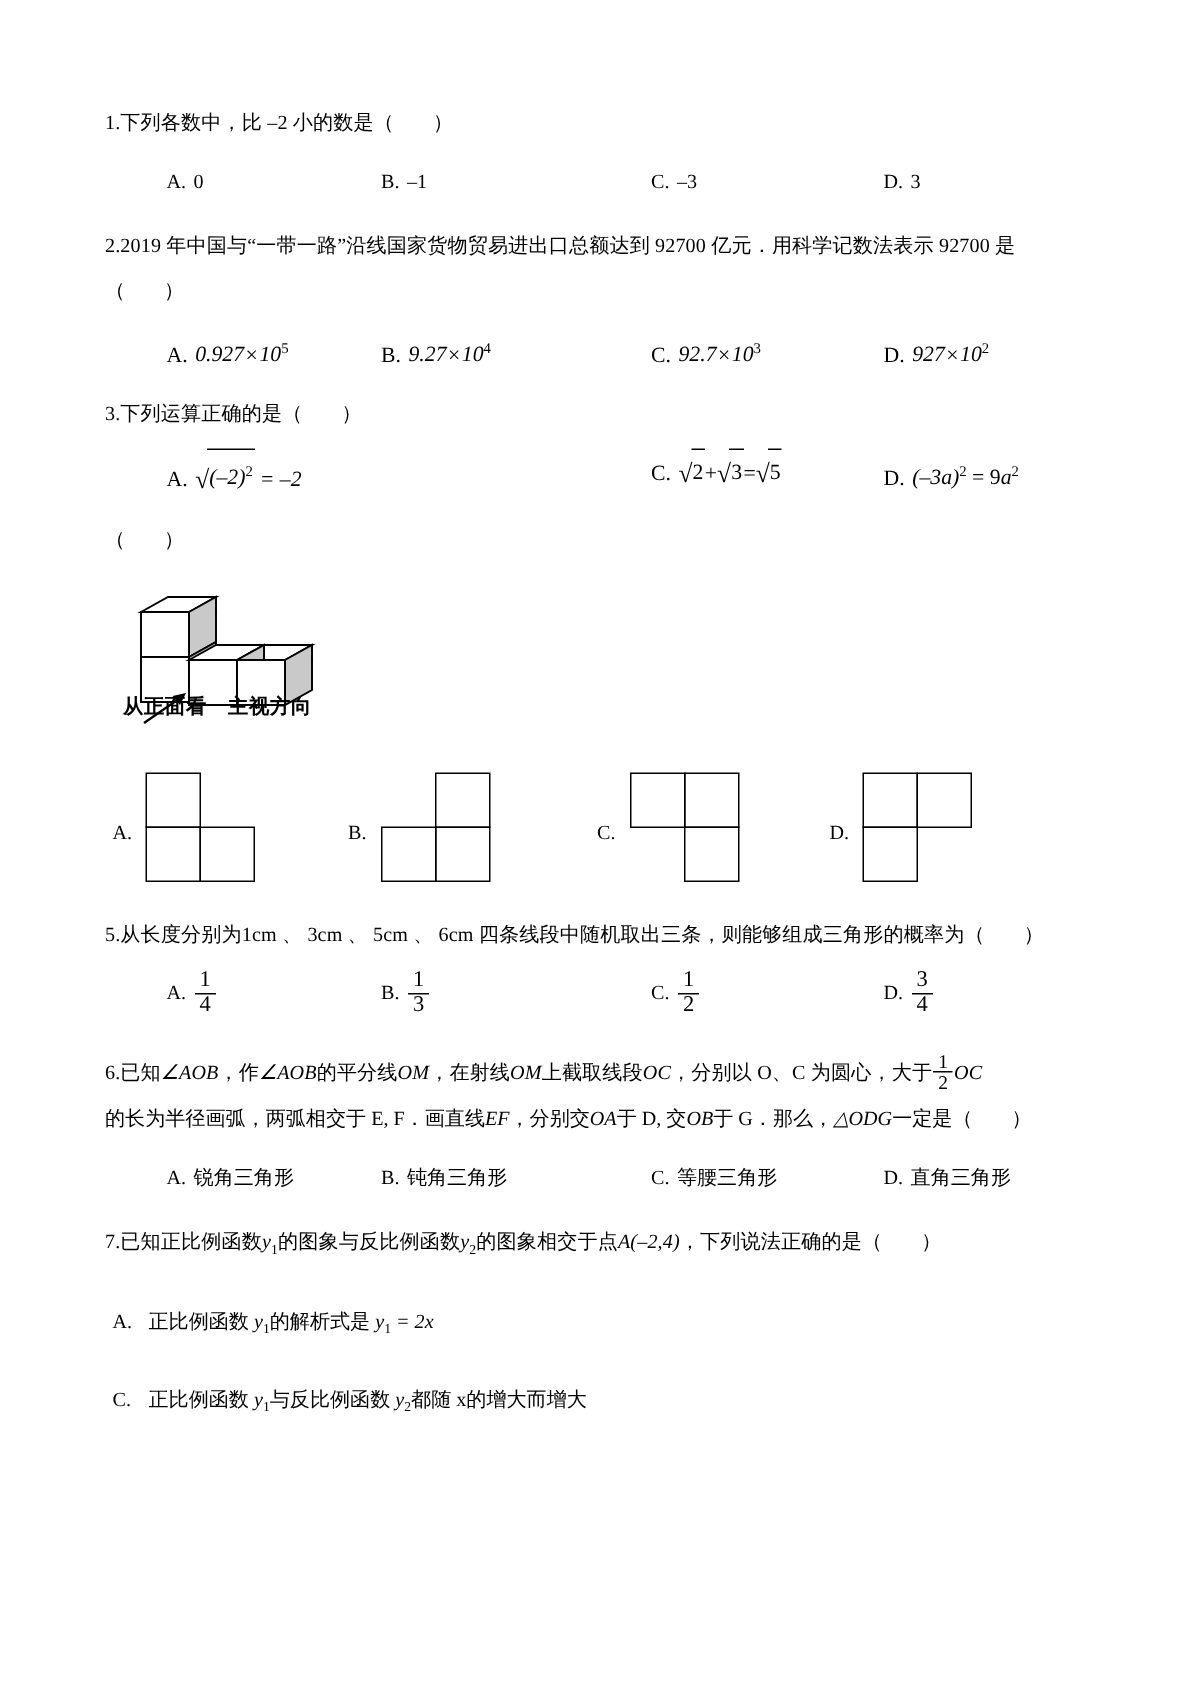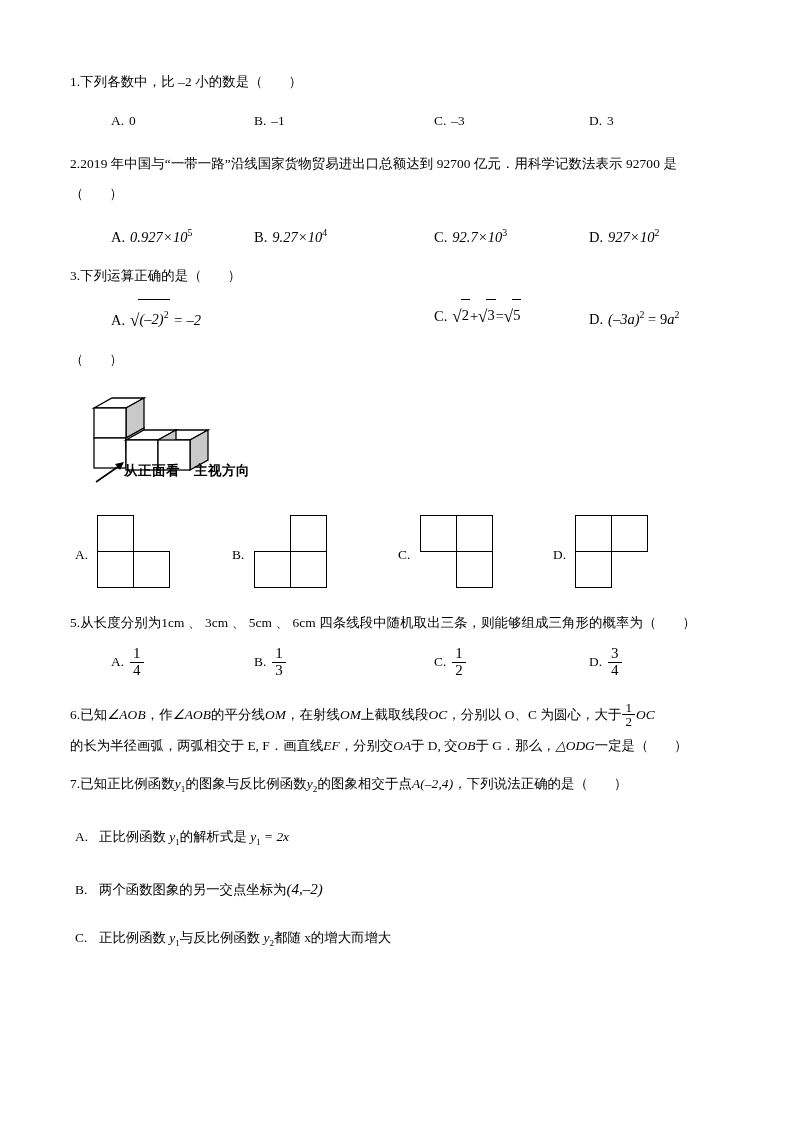--- a/index.html
+++ b/index.html
@@ -125,21 +125,20 @@
   .fig-caption {
     position: absolute;
     left: 0;
     top: 72px;
     width: 210px;
     font-family: "DejaVu Sans", sans-serif;
     font-weight: bold;
     font-size: 13.5px;
     white-space: nowrap;
     letter-spacing: 0.5px;
-    text-align: center;
   }
   .fig-caption .gap { display: inline-block; width: 14px; }
 
   
   .tromino-row {
     position: relative;
     height: 90px;
     margin-top: 14px;
   }
   .tromino-item {
@@ -324,31 +323,42 @@
         <span class="lbl">D.</span><span class="frac big"><span class="num">3</span><span class="den">4</span></span>
       </div>
     </div>
 
     <div class="qstem">
       <span>6.已知</span><span class="mi">∠AOB</span><span>，作</span><span class="mi">∠AOB</span><span>的平分线</span><span class="mi">OM</span><span>，在射线</span><span class="mi">OM</span><span>上截取线段</span><span class="mi">OC</span><span>，分别以 O、C 为圆心，大于</span><span class="frac"><span class="num">1</span><span class="den">2</span></span><span class="mi">OC</span>
     </div>
     <div class="qstem-cont">
       <span>的长为半径画弧，两弧相交于 E, F．画直线</span><span class="mi">EF</span><span>，分别交</span><span class="mi">OA</span><span>于 D, 交</span><span class="mi">OB</span><span>于 G．那么，</span><span class="mi">△ODG</span><span>一定是（</span><span class="paren-gap"></span><span>）</span>
     </div>
+    <div class="opts">
+      <div class="opt oc-a">
+        <span class="lbl">A.</span><span>锐角三角形</span>
+      </div>
+      <div class="opt oc-b">
+        <span class="lbl">B.</span><span>钝角三角形</span>
+      </div>
+      <div class="opt oc-c">
+        <span class="lbl">C.</span><span>等腰三角形</span>
+      </div>
+      <div class="opt oc-d">
+        <span class="lbl">D.</span><span>直角三角形</span>
+      </div>
+    </div>
 
     <div class="qstem">
       <span>7.已知正比例函数</span><span class="mi">y</span><sub class="sb">1</sub><span>的图象与反比例函数</span><span class="mi">y</span><sub class="sb">2</sub><span>的图象相交于点</span><span class="mi">A(–2,4)</span><span>，下列说法正确的是（</span><span class="paren-gap"></span><span>）</span>
     </div>
 
     <div class="opt-stack">
       <span class="lbl">A.</span><span>正比例函数</span> <span class="mi">y</span><sub class="sb">1</sub><span>的解析式是</span> <span class="mi">y</span><sub class="sb">1</sub> <span class="mi">= 2x</span>
     </div>
 
-    <div class="opt-stack">
-      <span class="lbl">B.</span><span>两个函数图象的另一交点坐标为</span><span class="mi" style="font-size:15px">(4,–2)</span>
-    </div>
 
     <div class="opt-stack">
       <span class="lbl">C.</span><span>正比例函数</span> <span class="mi">y</span><sub class="sb">1</sub><span>与反比例函数</span> <span class="mi">y</span><sub class="sb">2</sub><span>都随 x的增大而增大</span>
     </div>
 
   </div>
 </div>
 
 </body></html>

